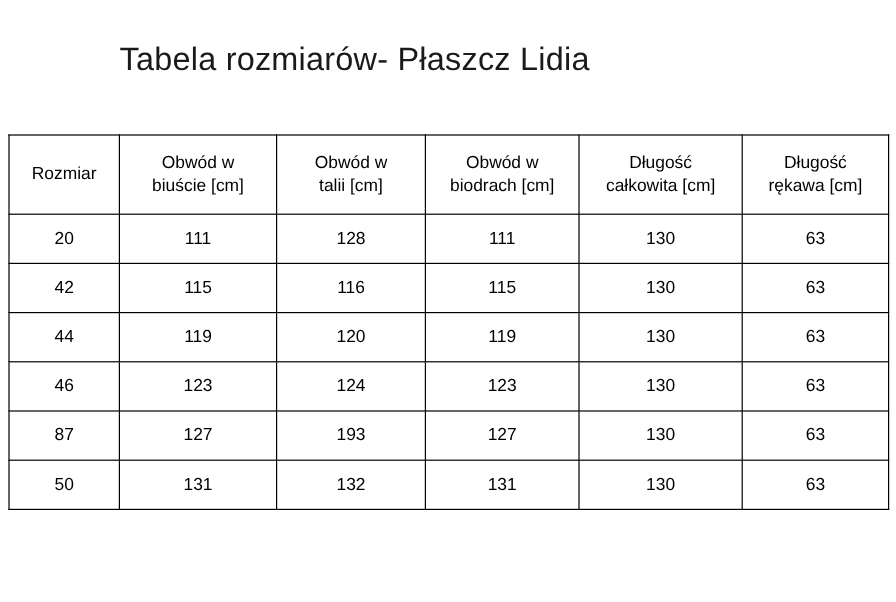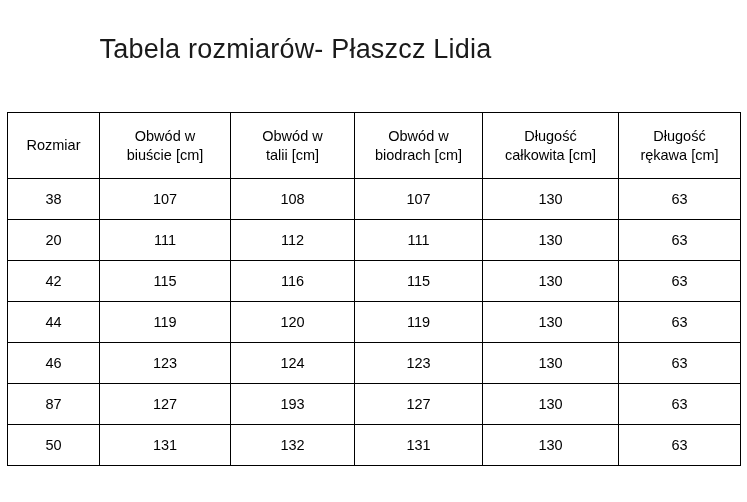--- a/index.html
+++ b/index.html
@@ -108,31 +108,23 @@
             <span class="hdr-line">całkowita [cm]</span>
           </th>
           <th>
             <span class="hdr-line">Długość</span>
             <span class="hdr-line">rękawa [cm]</span>
           </th>
         </tr>
       </thead>
       <tbody>
         <tr>
-          <td>38</td>
-          <td>107</td>
-          <td>108</td>
-          <td>107</td>
-          <td>130</td>
-          <td>63</td>
-        </tr>
-        <tr>
           <td>20</td>
           <td>111</td>
-          <td>112</td>
+          <td>128</td>
           <td>111</td>
           <td>130</td>
           <td>63</td>
         </tr>
         <tr>
           <td>42</td>
           <td>115</td>
           <td>116</td>
           <td>115</td>
           <td>130</td>

